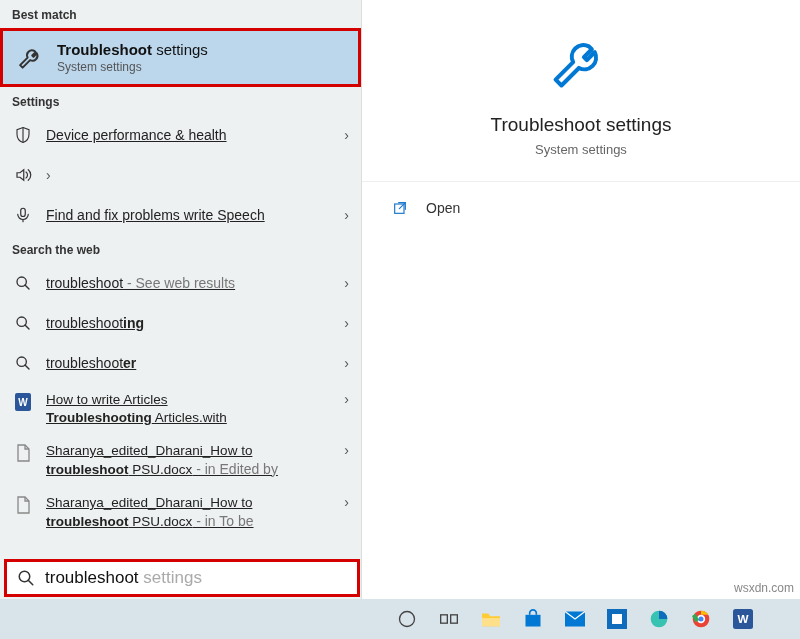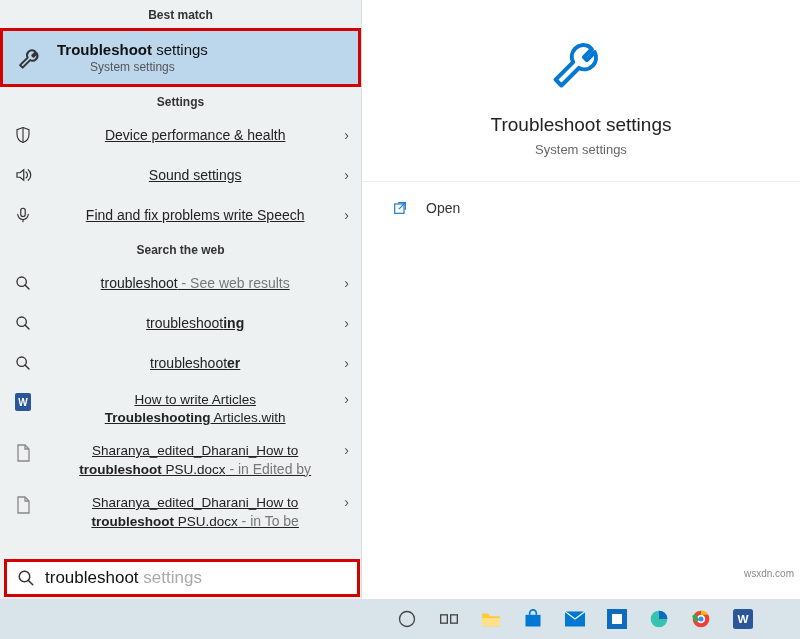--- a/index.html
+++ b/index.html
@@ -1,18 +1,18 @@
 <!DOCTYPE html>
 <html><head>
 <meta charset="utf-8">
 <style>
   * { box-sizing: border-box; margin: 0; padding: 0; font-family: "Segoe UI", Arial, sans-serif; }
   body { width: 800px; height: 639px; background: #fff; overflow: hidden; position: relative; }
   .app { display: flex; width: 100%; height: 600px; }
-  .left { width: 362px; background: #eef1f2; border-right: 1px solid #ddd; display: flex; flex-direction: column; text-align: center; }
+  .left { width: 362px; background: #eef1f2; border-right: 1px solid #ddd; display: flex; flex-direction: column; }
   .right { flex: 1; background: #fff; display: flex; flex-direction: column; }
   .section-header { font-size: 12px; font-weight: 600; color: #333; padding: 8px 12px 6px 12px; }
   .hl { border: 3px solid #d40000; }
   .best-match { display: flex; align-items: center; background: #bcd7ec; padding: 10px 12px; margin: 0; }
   .bm-icon { width: 32px; height: 32px; margin-right: 10px; display:flex; align-items:center; justify-content:center; }
   .bm-text .t1 { font-size: 15px; color: #111; }
   .bm-text .t1 b { font-weight: 600; }
   .bm-text .t2 { font-size: 12px; color: #555; margin-top:2px; }
   .row { display: flex; align-items: center; padding: 9px 12px; cursor: pointer; min-height: 40px; }
   .row .ricon { width: 22px; display:flex; justify-content:center; margin-right: 12px; color:#333; }
@@ -27,21 +27,21 @@
   .preview-title { font-size: 19px; color: #222; margin-bottom: 6px; }
   .preview-sub { font-size: 13px; color: #666; }
   .action-row { display:flex; align-items:center; padding: 18px 30px; font-size: 14px; color:#333; cursor:pointer; }
   .action-row .aicon { width: 20px; margin-right: 14px; color:#1e7acc; }
   .searchbar { position:absolute; left:4px; bottom:42px; width:356px; background:#fff; border:3px solid #d40000; display:flex; align-items:center; padding:6px 10px; }
   .searchbar .sicon { margin-right:10px; color:#333; }
   .searchbar .stext { font-size:17px; color:#111; }
   .searchbar .ghost { color:#aaa; }
   .taskbar { position:absolute; bottom:0; left:0; right:0; height:40px; background:#d9e3ea; display:flex; align-items:center; padding-left:390px; gap:8px; }
   .tb-item { width:34px; height:30px; display:flex; align-items:center; justify-content:center; border-radius:2px; }
-  .watermark { position:absolute; right:6px; bottom:60px; font-size:10px; color:#888;margin-left:34px; }
+  .watermark { position:absolute; right:6px; bottom:44px; font-size:12px; color:#888;margin-left:34px; }
   svg { display:block; }
 </style>
 </head>
 <body>
 
 <div class="app">
   <div class="left">
 
     <div class="section-header">Best match</div>
 
@@ -73,21 +73,20 @@
     </div>
 
     <div class="row">
       <span class="ricon">
         <svg width="18" height="18" viewBox="0 0 24 24" fill="none" stroke="#333" stroke-width="1.6" stroke-linecap="round">
             <path d="M4 9v6h4l5 4V5L8 9H4z"></path>
             <path d="M16 8a5 5 0 0 1 0 8"></path>
             <path d="M19 5a9 9 0 0 1 0 14"></path>
           </svg>
       </span>
-      <span class="rtext">Sound settings</span>
       <span class="chev">›</span>
     </div>
 
     <div class="row">
       <span class="ricon">
         <svg width="18" height="18" viewBox="0 0 24 24" fill="none" stroke="#333" stroke-width="1.6" stroke-linecap="round">
             <rect x="9" y="3" width="6" height="11" rx="3"></rect>
             <path d="M5 11a7 7 0 0 0 14 0"></path>
             <path d="M12 18v3"></path>
           </svg>

